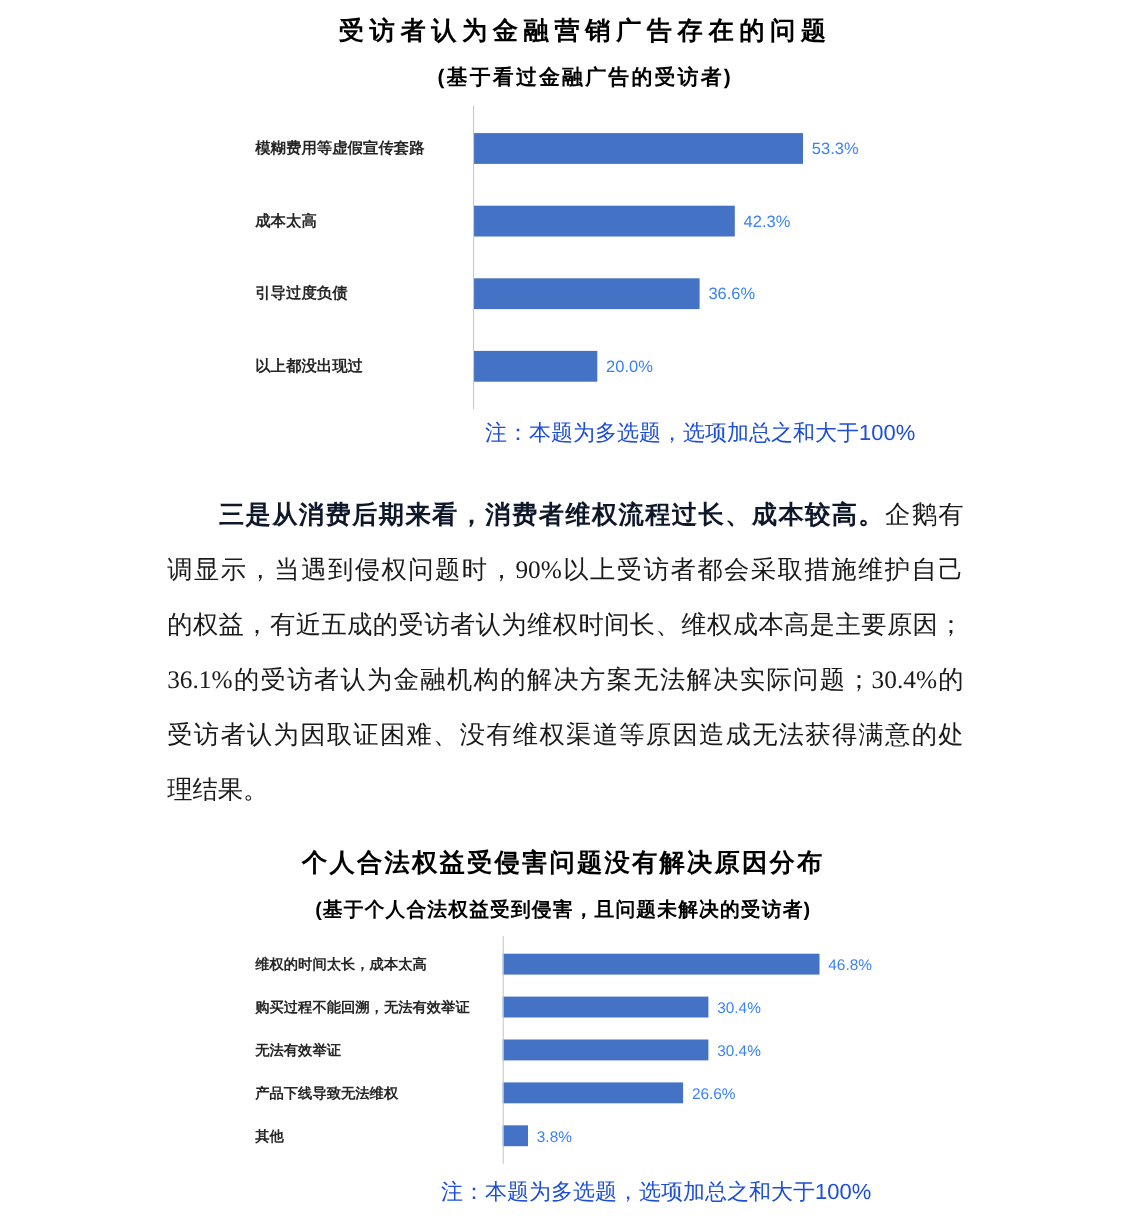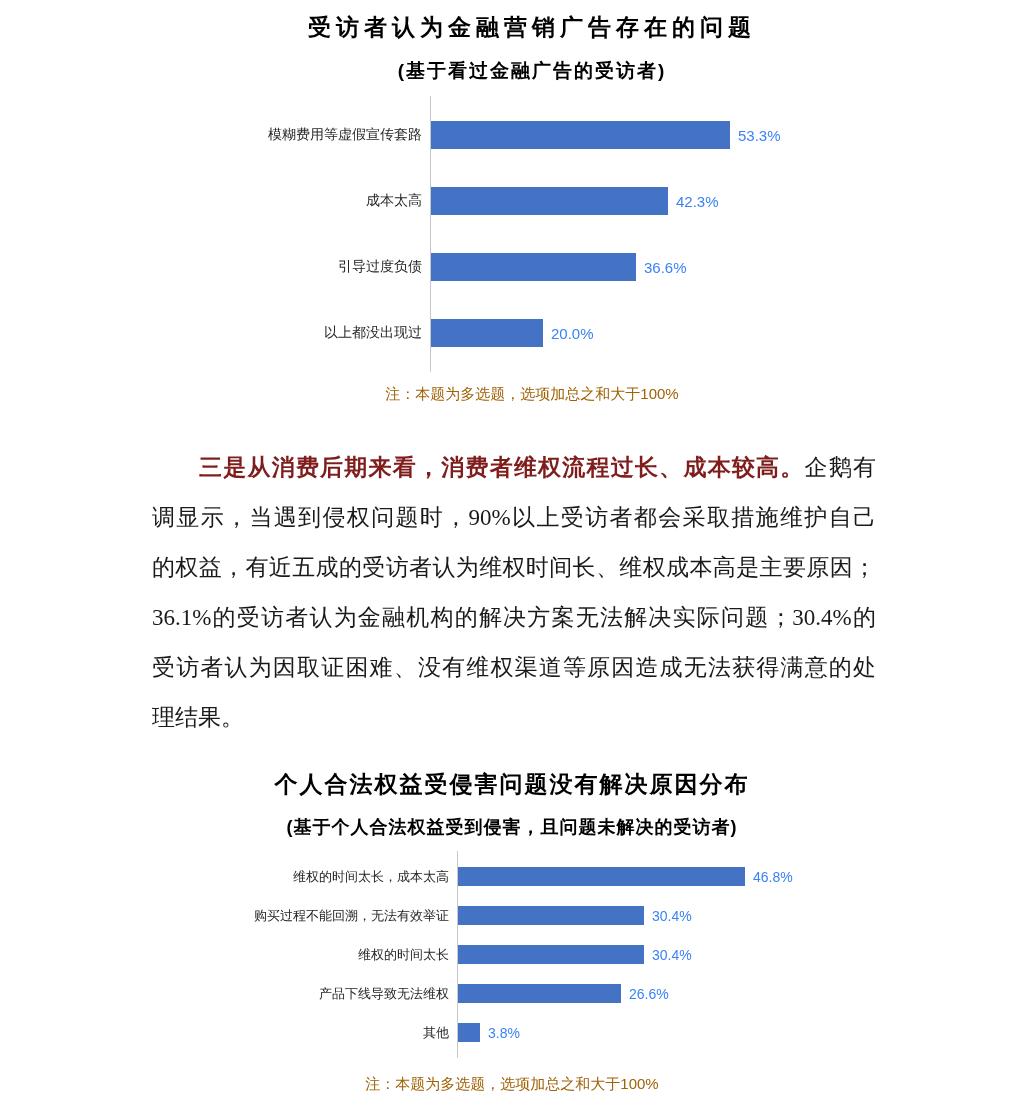--- a/index.html
+++ b/index.html
@@ -49,46 +49,46 @@
   }
   .c1 .axis-line { left: 198px; }
   .c2 .axis-line { left: 225px; }
 
   .bar-row { display: flex; align-items: center; }
   .c1 .bar-row { height: 66px; }
   .c2 .bar-row { height: 39px; }
 
   .cat-label {
     flex: 0 0 auto;
-    text-align: right;
+    text-align: left;
     color: #262626;
-    font-weight: 400;
+    font-weight: 700;
   }
   .c1 .cat-label { width: 198px; padding-right: 8px; font-size: 14px; }
   .c2 .cat-label { width: 225px; padding-right: 8px; font-size: 13px; }
 
   .bar-area { display: flex; align-items: center; flex: 1 1 auto; overflow: visible; }
 
   .bar { flex: 0 0 auto; }
   .c1 .bar { height: 28px; }
   .c2 .bar { height: 19px; }
 
   .val-label {
     margin-left: 8px;
     color: #3b82f6;
     white-space: nowrap;
   }
   .c1 .val-label { font-size: 15px; }
   .c2 .val-label { font-size: 14px; }
 
   .chart-note {
-    color: #a16207;
-    font-size: 15px;
+    color: #1d4ed8;
+    font-size: 20px;
     line-height: 20px;
-    text-align: center;
+    text-align: right;
   }
   .c1 .chart-note { margin-top: 12px; }
   .c2 .chart-note { margin-top: 16px; }
 
   
   .body-paragraph {
     margin: 38px 0 0 152px;
     width: 724px;
     font-family: "Liberation Serif", serif;
     font-size: 23px;
@@ -99,21 +99,21 @@
     line-height: 50px;
     white-space: nowrap;
     text-align: justify;
     text-align-last: justify;
   }
   .para-line.first { text-indent: 47px; }
   .para-line.last { text-align-last: left; }
   .seg-bold {
     font-family: "Liberation Sans", sans-serif;
     font-weight: 700;
-    color: #7f1d1d;
+    color: #0f172a;
   }
 </style>
 </head>
 <body>
 
 <div class="page">
 
   <section class="chart-block c1">
     <div class="chart-title">受访者认为金融营销广告存在的问题</div>
     <div class="chart-subtitle">(基于看过金融广告的受访者)</div>
@@ -176,21 +176,21 @@
           </div>
         </div>
         <div class="bar-row">
           <div class="cat-label">购买过程不能回溯，无法有效举证</div>
           <div class="bar-area">
             <div class="bar" style="width: 187px; background: rgb(68, 114, 196);"></div>
             <span class="val-label">30.4%</span>
           </div>
         </div>
         <div class="bar-row">
-          <div class="cat-label">维权的时间太长</div>
+          <div class="cat-label">无法有效举证</div>
           <div class="bar-area">
             <div class="bar" style="width: 187px; background: rgb(68, 114, 196);"></div>
             <span class="val-label">30.4%</span>
           </div>
         </div>
         <div class="bar-row">
           <div class="cat-label">产品下线导致无法维权</div>
           <div class="bar-area">
             <div class="bar" style="width: 164px; background: rgb(68, 114, 196);"></div>
             <span class="val-label">26.6%</span>

